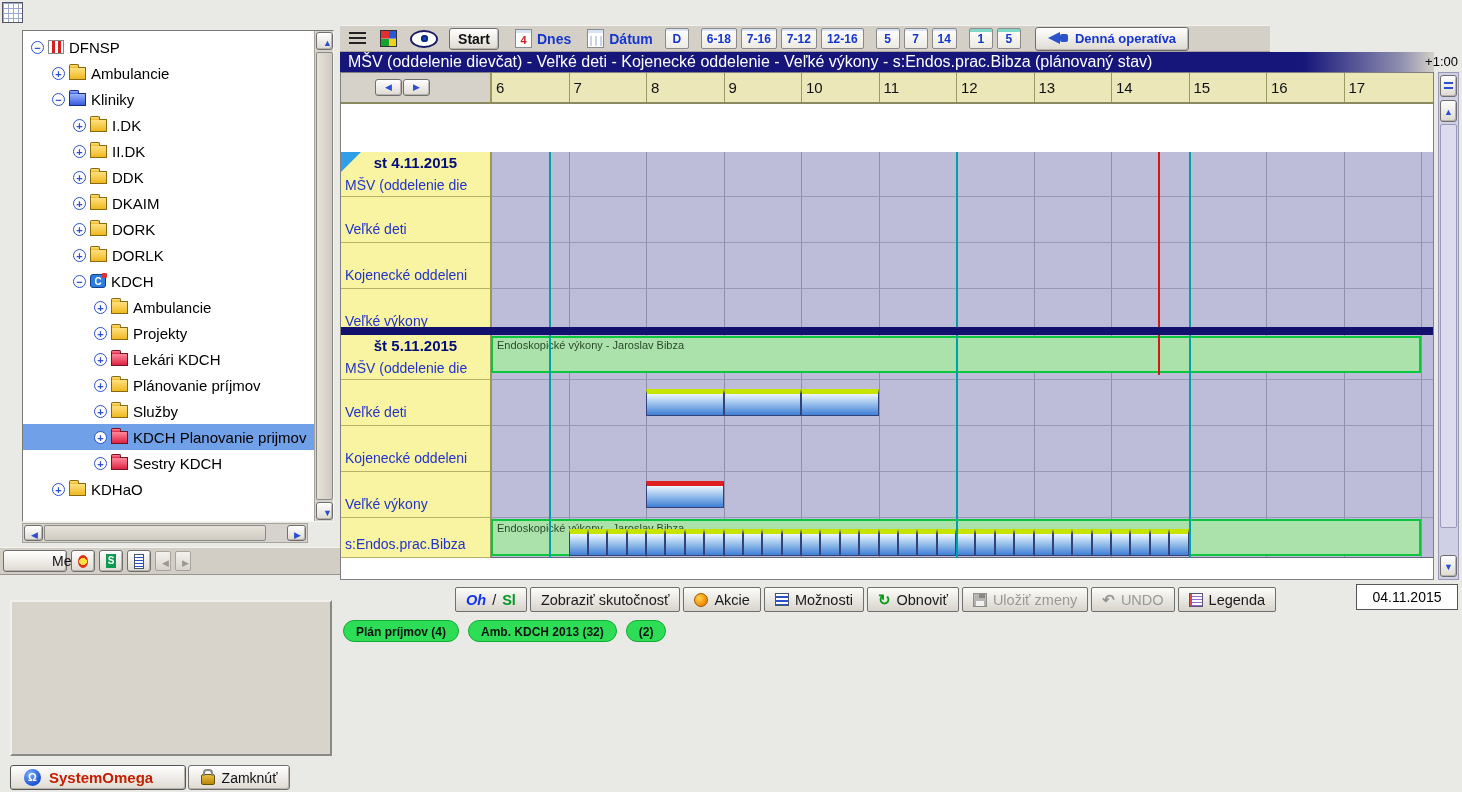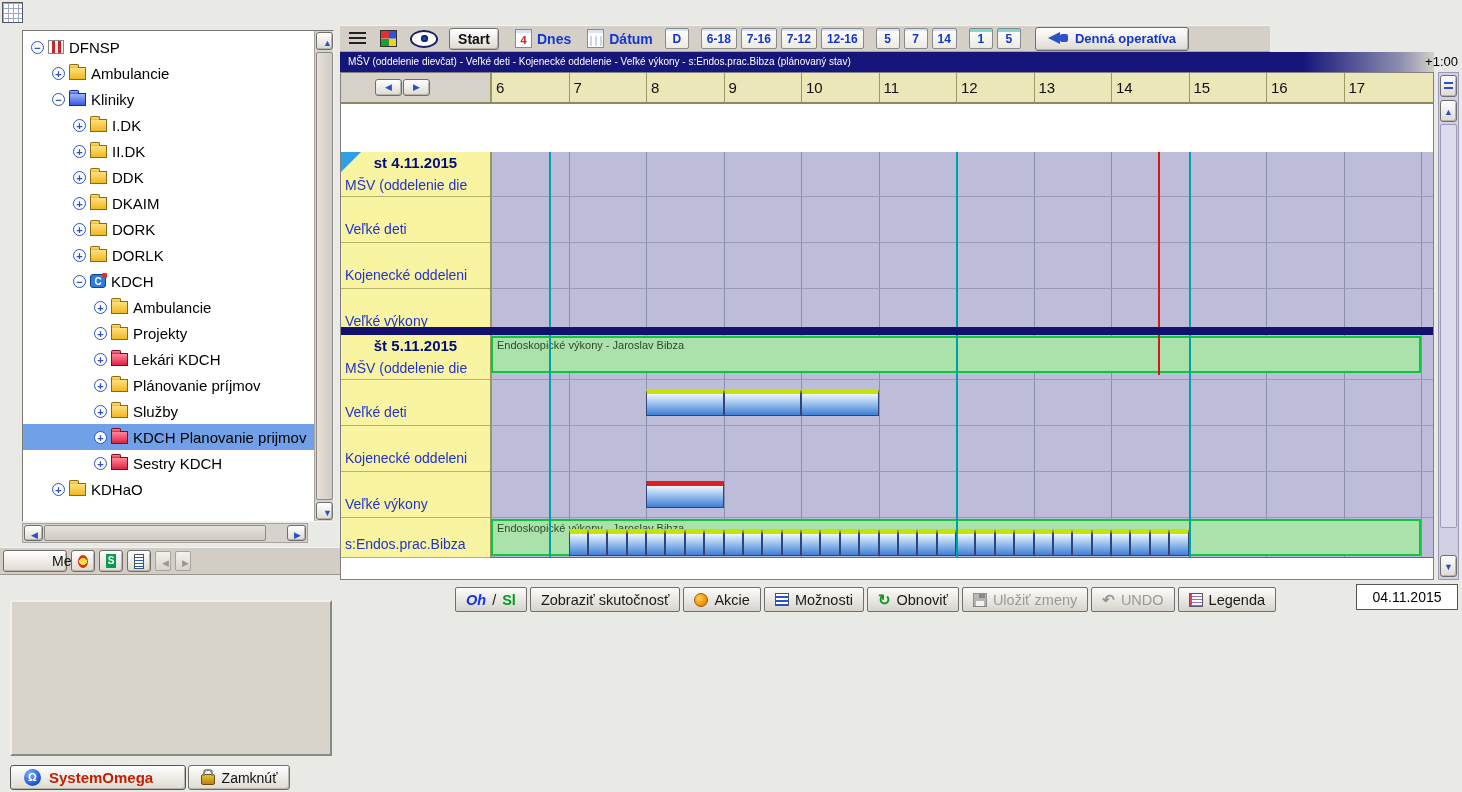--- a/index.html
+++ b/index.html
@@ -78,21 +78,21 @@
   .blue-label{color:#1536cc;font-weight:bold;font-size:14px;white-space:nowrap;}
   .blue-label.big{font-size:13px;}
   .cal-btn{display:inline-flex;align-items:center;justify-content:center;min-width:24px;height:21px;padding:0 5px;background:linear-gradient(#ffffff,#eceae2);border:1px solid #8a8a8a;border-radius:2px;box-shadow:inset 0 2px 0 #d8e4f4;color:#1536cc;font-weight:bold;font-size:12px;margin-right:4px;box-sizing:border-box;font-family:"Liberation Sans",sans-serif;}
   .cal-btn.teal{box-shadow:inset 0 3px 0 #7fd8c8;}
   .ops-btn{height:24px;margin-left:10px;display:flex;align-items:center;padding:0 12px;}
   .horn{width:20px;height:17px;position:relative;margin-right:7px;}
   .horn::before{content:'';position:absolute;left:0;top:2px;border-top:6px solid transparent;border-bottom:6px solid transparent;border-right:12px solid #2b52c8;}
   .horn::after{content:'';position:absolute;right:0;top:4px;width:8px;height:8px;background:#2b52c8;border-radius:2px;}
   .mgap8{margin-left:8px;} .mgap12{margin-left:12px;} .mgap16{margin-left:16px;}
   
-  .title-bar{position:absolute;left:340px;top:52px;width:1094px;height:20px;box-sizing:border-box;background:linear-gradient(90deg,#15157a 0%,#15157a 88%,#8f8fb0 97%,#d4d0c8 100%);color:#fff;font-size:10px;line-height:20px;padding-left:8px;white-space:nowrap;overflow:hidden;}
+  .title-bar{position:absolute;left:340px;top:52px;width:1094px;height:20px;box-sizing:border-box;background:linear-gradient(90deg,#15157a 0%,#15157a 88%,#8f8fb0 97%,#d4d0c8 100%);color:#fff;font-size:16px;line-height:20px;padding-left:8px;white-space:nowrap;overflow:hidden;}
   .tz-label{position:absolute;left:1420px;top:54px;width:38px;text-align:right;font-size:13px;color:#000;}
   
   .grid-box{position:absolute;left:340px;top:72px;width:1094px;height:508px;background:#fff;border:1px solid #808080;box-sizing:border-box;overflow:hidden;}
   .time-header{position:absolute;left:0;top:0;width:100%;height:31px;}
   .th-left{position:absolute;left:0;top:0;width:150px;height:31px;background:#d6d2ca;border-right:1px solid #98985e;border-bottom:2px solid #8a8a62;box-sizing:border-box;}
   .nav-btn{position:absolute;top:6px;width:27px;height:17px;font-size:9px;color:#2b4fd0;text-align:center;line-height:15px;padding:0;}
   .nav-btn.prev{left:34px;} .nav-btn.prev::after{content:'◀';}
   .nav-btn.next{left:62px;} .nav-btn.next::after{content:'▶';}
   .th-hours{position:absolute;left:150px;right:0;top:0;height:31px;background:#ebe7b8;border-bottom:2px solid #8a8a62;box-sizing:border-box;}
   .hour-cell{position:absolute;top:0;height:29px;width:78px;border-left:1px solid #9a9a66;box-sizing:border-box;padding-left:4px;line-height:29px;font-size:15px;color:#101010;}
@@ -516,14 +516,19 @@
           <span>UNDO</span>
         </button>
         <button class="bbtn">
           <span class="bicon legend-icon"></span>
           <span>Legenda</span>
         </button>
       </span>
   </div>
   <div class="date-box">04.11.2015</div>
 
+  <div class="pill-row">
+      <span class="pill">Plán príjmov (4)</span>
+      <span class="pill">Amb. KDCH 2013 (32)</span>
+      <span class="pill">(2)</span>
+    </div>
 
 </div>
 
 </body></html>

